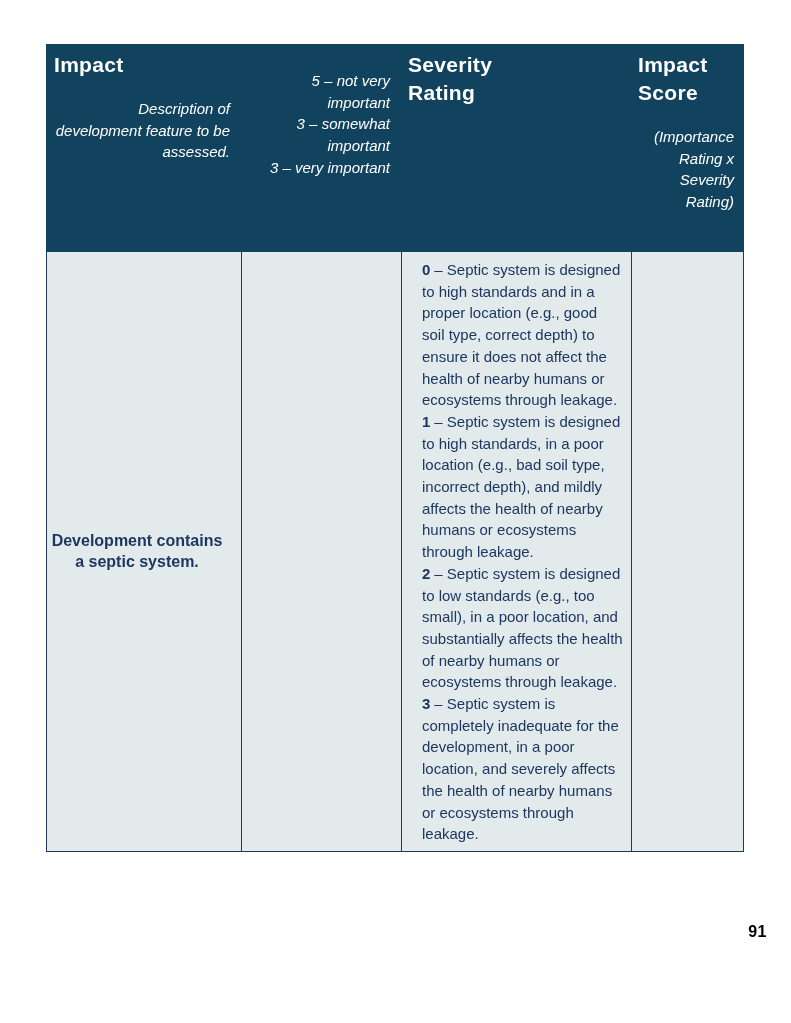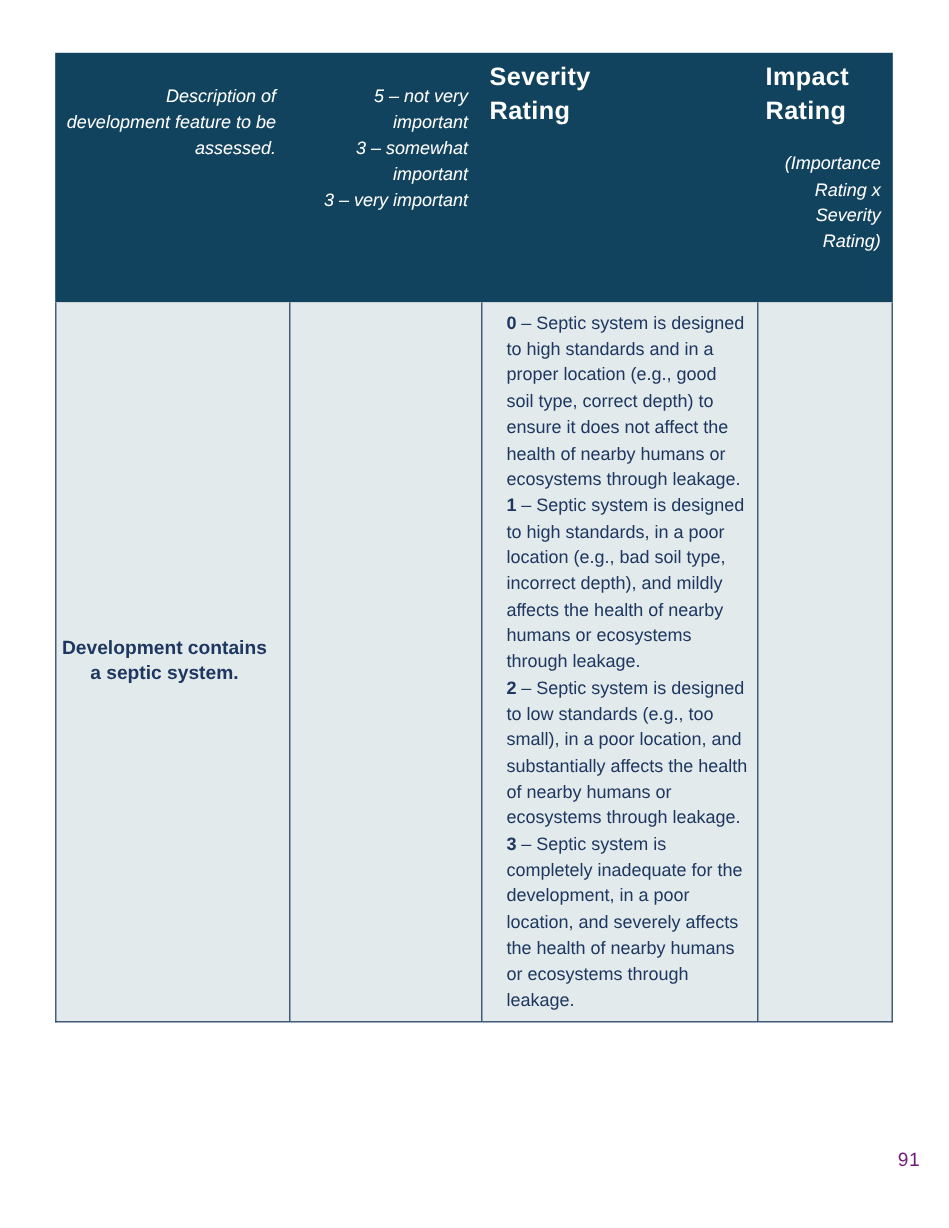--- a/index.html
+++ b/index.html
@@ -77,55 +77,56 @@
   .bcell-severity {
     padding: 7px 8px 6px 8px;
     font-size: 15px;
     line-height: 21.7px;
   }
   .sev-item { margin: 0; }
   .sev-num { font-weight: bold; margin-right: 4px; }
 
   .page-number {
     position: absolute;
-    top: 959px;
+    top: 923px;
     right: 24px;
     font-size: 16px;
-    font-weight: 400;
-    color: #701a75;
+    font-weight: 700;
+    color: #000000;
     letter-spacing: 0.5px;
   }
 </style>
 </head>
 <body>
 
 <div class="page">
 
   <div class="rating-table">
 
     <div class="thead">
 
       <div class="hcell hcell-impact">
+        <div class="htitle">Impact</div>
         <div class="hsub">Description of development feature to be assessed.</div>
       </div>
 
       <div class="hcell hcell-importance">
         <div class="hsub">
           <div>5 – not very important</div>
           <div>3 – somewhat important</div>
           <div>3 – very important</div>
         </div>
       </div>
 
       <div class="hcell hcell-severity">
         <div class="htitle">Severity Rating</div>
       </div>
 
       <div class="hcell hcell-score">
-        <div class="htitle">Impact Rating</div>
+        <div class="htitle">Impact Score</div>
         <div class="hsub">(Importance Rating x Severity Rating)</div>
       </div>
 
     </div>
 
     <div class="tbody">
 
       <div class="bcell bcell-impact">
         <p class="impact-text">Development contains a septic system.</p>
       </div>

